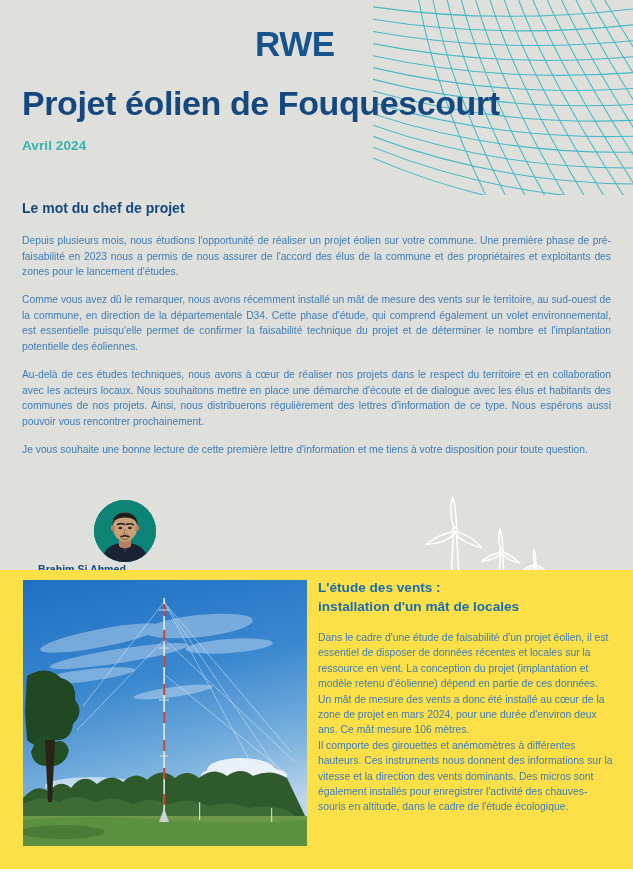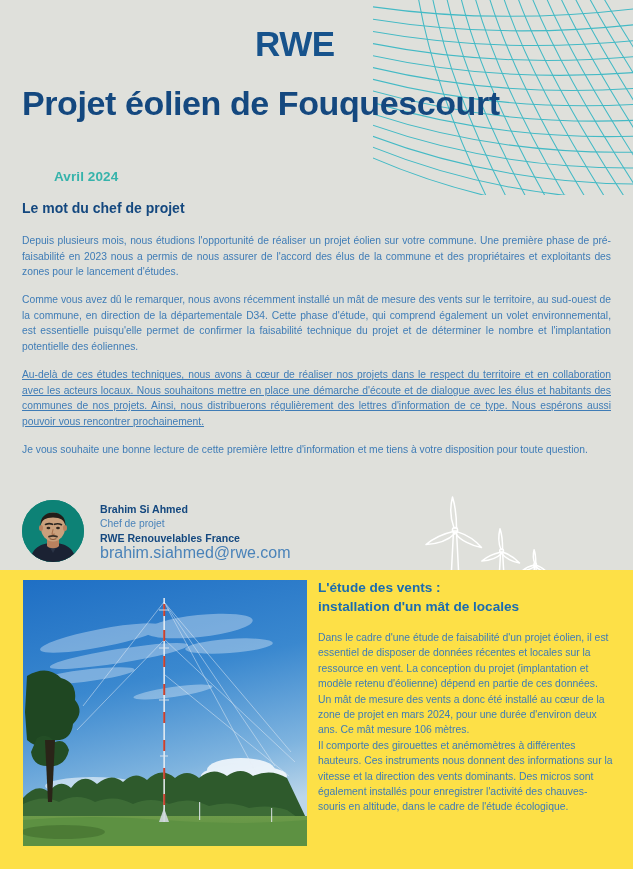--- a/index.html
+++ b/index.html
@@ -59,21 +59,21 @@
 
   .subtitle {
     position: absolute;
     left: 22px;
     font-size: 13.5px;
     font-weight: 700;
     color: #36b3ab;
     letter-spacing: 0.1px;
   }
   .subtitle.line1 { top: 133px; }
-  .subtitle.line2 { top: 169px; margin-left: 32px; }
+  .subtitle.line2 { top: 138px; }
 
   .section-head {
     position: absolute;
     left: 22px;
     top: 200px;
     font-size: 14px;
     font-weight: 700;
     color: #14487f;
   }
 
@@ -81,30 +81,31 @@
     position: absolute;
     left: 22px;
     width: 589px;
     color: #3f7cb6;
     font-size: 10.3px;
     line-height: 15.6px;
     text-align: justify;
   }
   .p1 { top: 233px; }
   .p2 { top: 292px; }
-  .p3 { top: 367px; text-decoration: underline; }
+  .p3 { top: 367px; }
   .p4 { top: 442px; }
 
   
   .sig {
     position: absolute;
     left: 22px;
     top: 500px;
     display: flex;
     align-items: center;
+    flex-direction: column;
   }
   .avatar {
     width: 62px;
     height: 62px;
     border-radius: 50%;
     overflow: hidden;
     flex: 0 0 auto;
     background: #0d8276;
     position: relative;
   }

